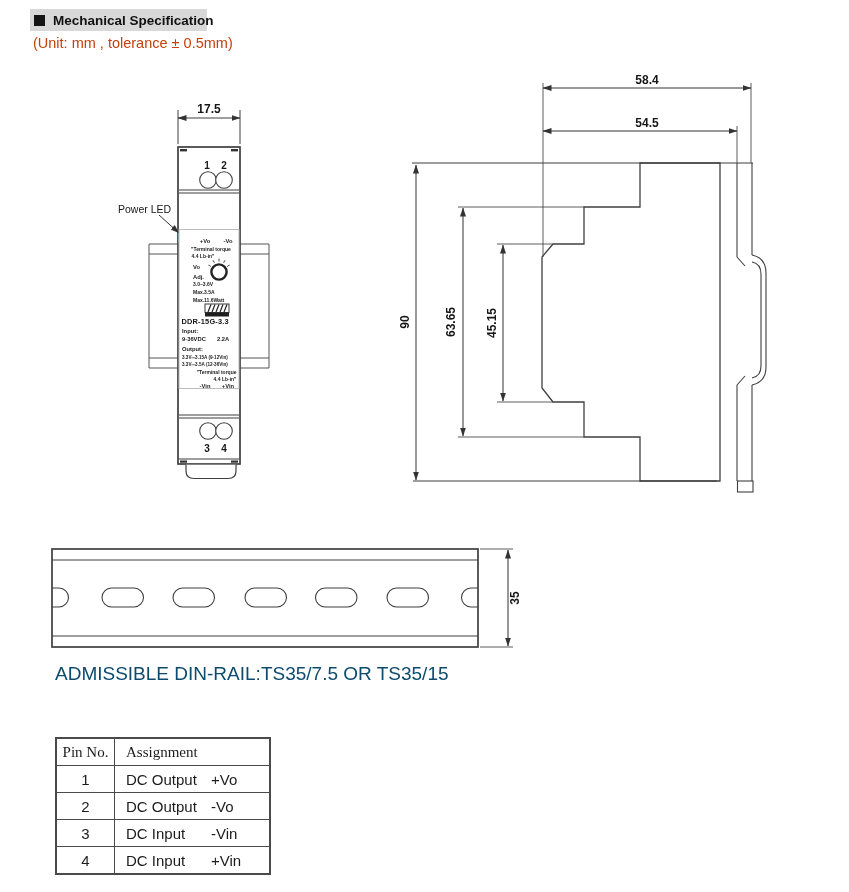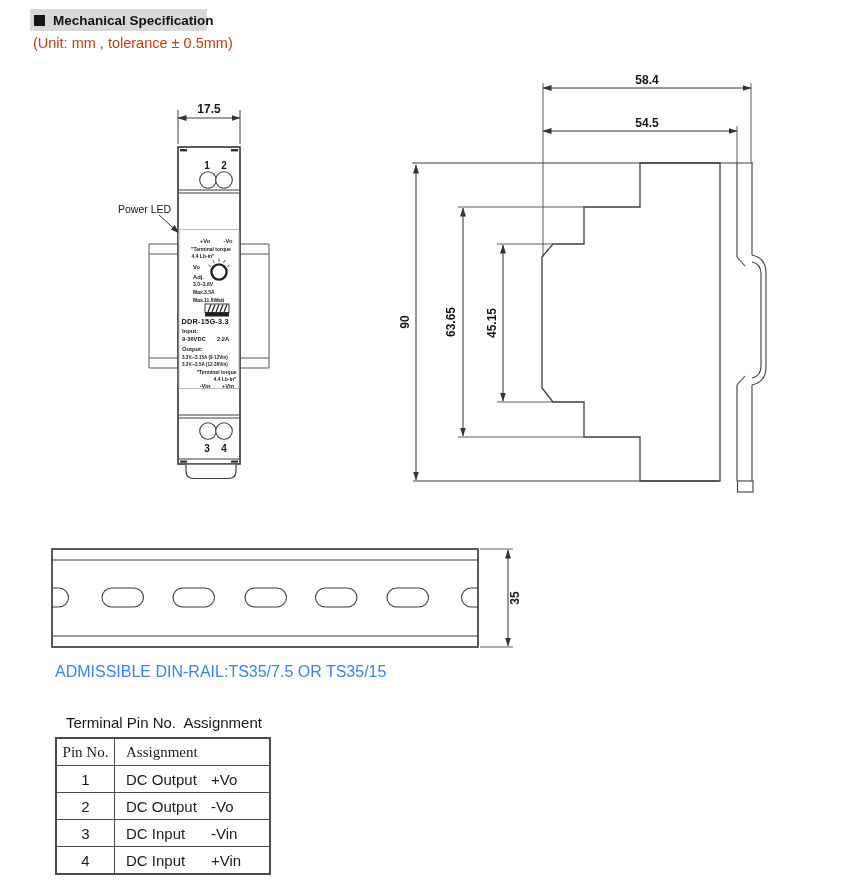--- a/index.html
+++ b/index.html
@@ -3,21 +3,21 @@
 <meta charset="utf-8">
 <style>
   html,body{margin:0;padding:0;background:#fff;}
   .page{position:relative;width:849px;height:892px;background:#ffffff;overflow:hidden;
         font-family:"Liberation Sans",sans-serif;color:#1c1c1c;}
   .abs{position:absolute;}
   .hdr{left:30px;top:9px;width:177px;height:22px;background:#d8d8d8;display:flex;align-items:center;}
   .hdr .sq{width:11px;height:11px;background:#151515;margin-left:4px;flex:0 0 auto;}
   .hdr .ttl{font-size:13.5px;font-weight:bold;color:#111;margin-left:8px;white-space:nowrap;}
   .subtitle{left:33px;top:35px;font-size:14.5px;color:#c2410c;white-space:pre;}
-  .admissible{left:55px;top:663px;font-size:16px;color:#3b82f6;white-space:pre;}
+  .admissible{left:55px;top:663px;font-size:19px;color:#0c4a6e;white-space:pre;}
   .tbl-title{left:66px;top:714px;font-size:15px;color:#161616;white-space:pre;}
   .pintable{left:55px;top:737px;border:2px solid #4a4a4a;border-collapse:collapse;}
   .pintable .trow{display:flex;border-top:1.5px solid #4a4a4a;}
   .pintable .trow:first-child{border-top:none;font-family:Liberation Serif, serif;}
   .pintable .c-pin{width:57px;border-right:1.5px solid #4a4a4a;display:flex;align-items:center;
                    justify-content:center;font-size:15px;height:26px;}
   .pintable .c-asg{width:143px;display:flex;align-items:center;font-size:15px;height:26px;padding-left:11px;}
   .pintable .func{display:inline-block;width:85px;}
   svg text{fill:#161616;}
   .dim{font-size:12px;font-weight:bold;}
@@ -221,21 +221,20 @@
     </g>
     <g stroke="#4a4a4a" stroke-width="0.9">
       <line x1="480" y1="549" x2="513" y2="549"></line>
       <line x1="480" y1="647" x2="513" y2="647"></line>
       <line x1="508" y1="550" x2="508" y2="646" stroke="#333" stroke-width="1" marker-start="url(#ars)" marker-end="url(#ar)"></line>
     </g>
     <text class="dim" x="519" y="598" text-anchor="middle" transform="rotate(-90,519,598)">35</text>
   </svg>
 
   <div class="abs admissible">ADMISSIBLE DIN-RAIL:TS35/7.5 OR TS35/15</div>
-  <div class="abs tbl-title">Terminal Pin No.  Assignment</div>
 
   <div class="abs pintable">
     <div class="trow">
       <div class="c-pin" style="font-size:15px;">Pin No.</div>
       <div class="c-asg">Assignment</div>
     </div>
     <div class="trow">
       <div class="c-pin">1</div>
       <div class="c-asg">
         <span class="func">DC Output</span>

